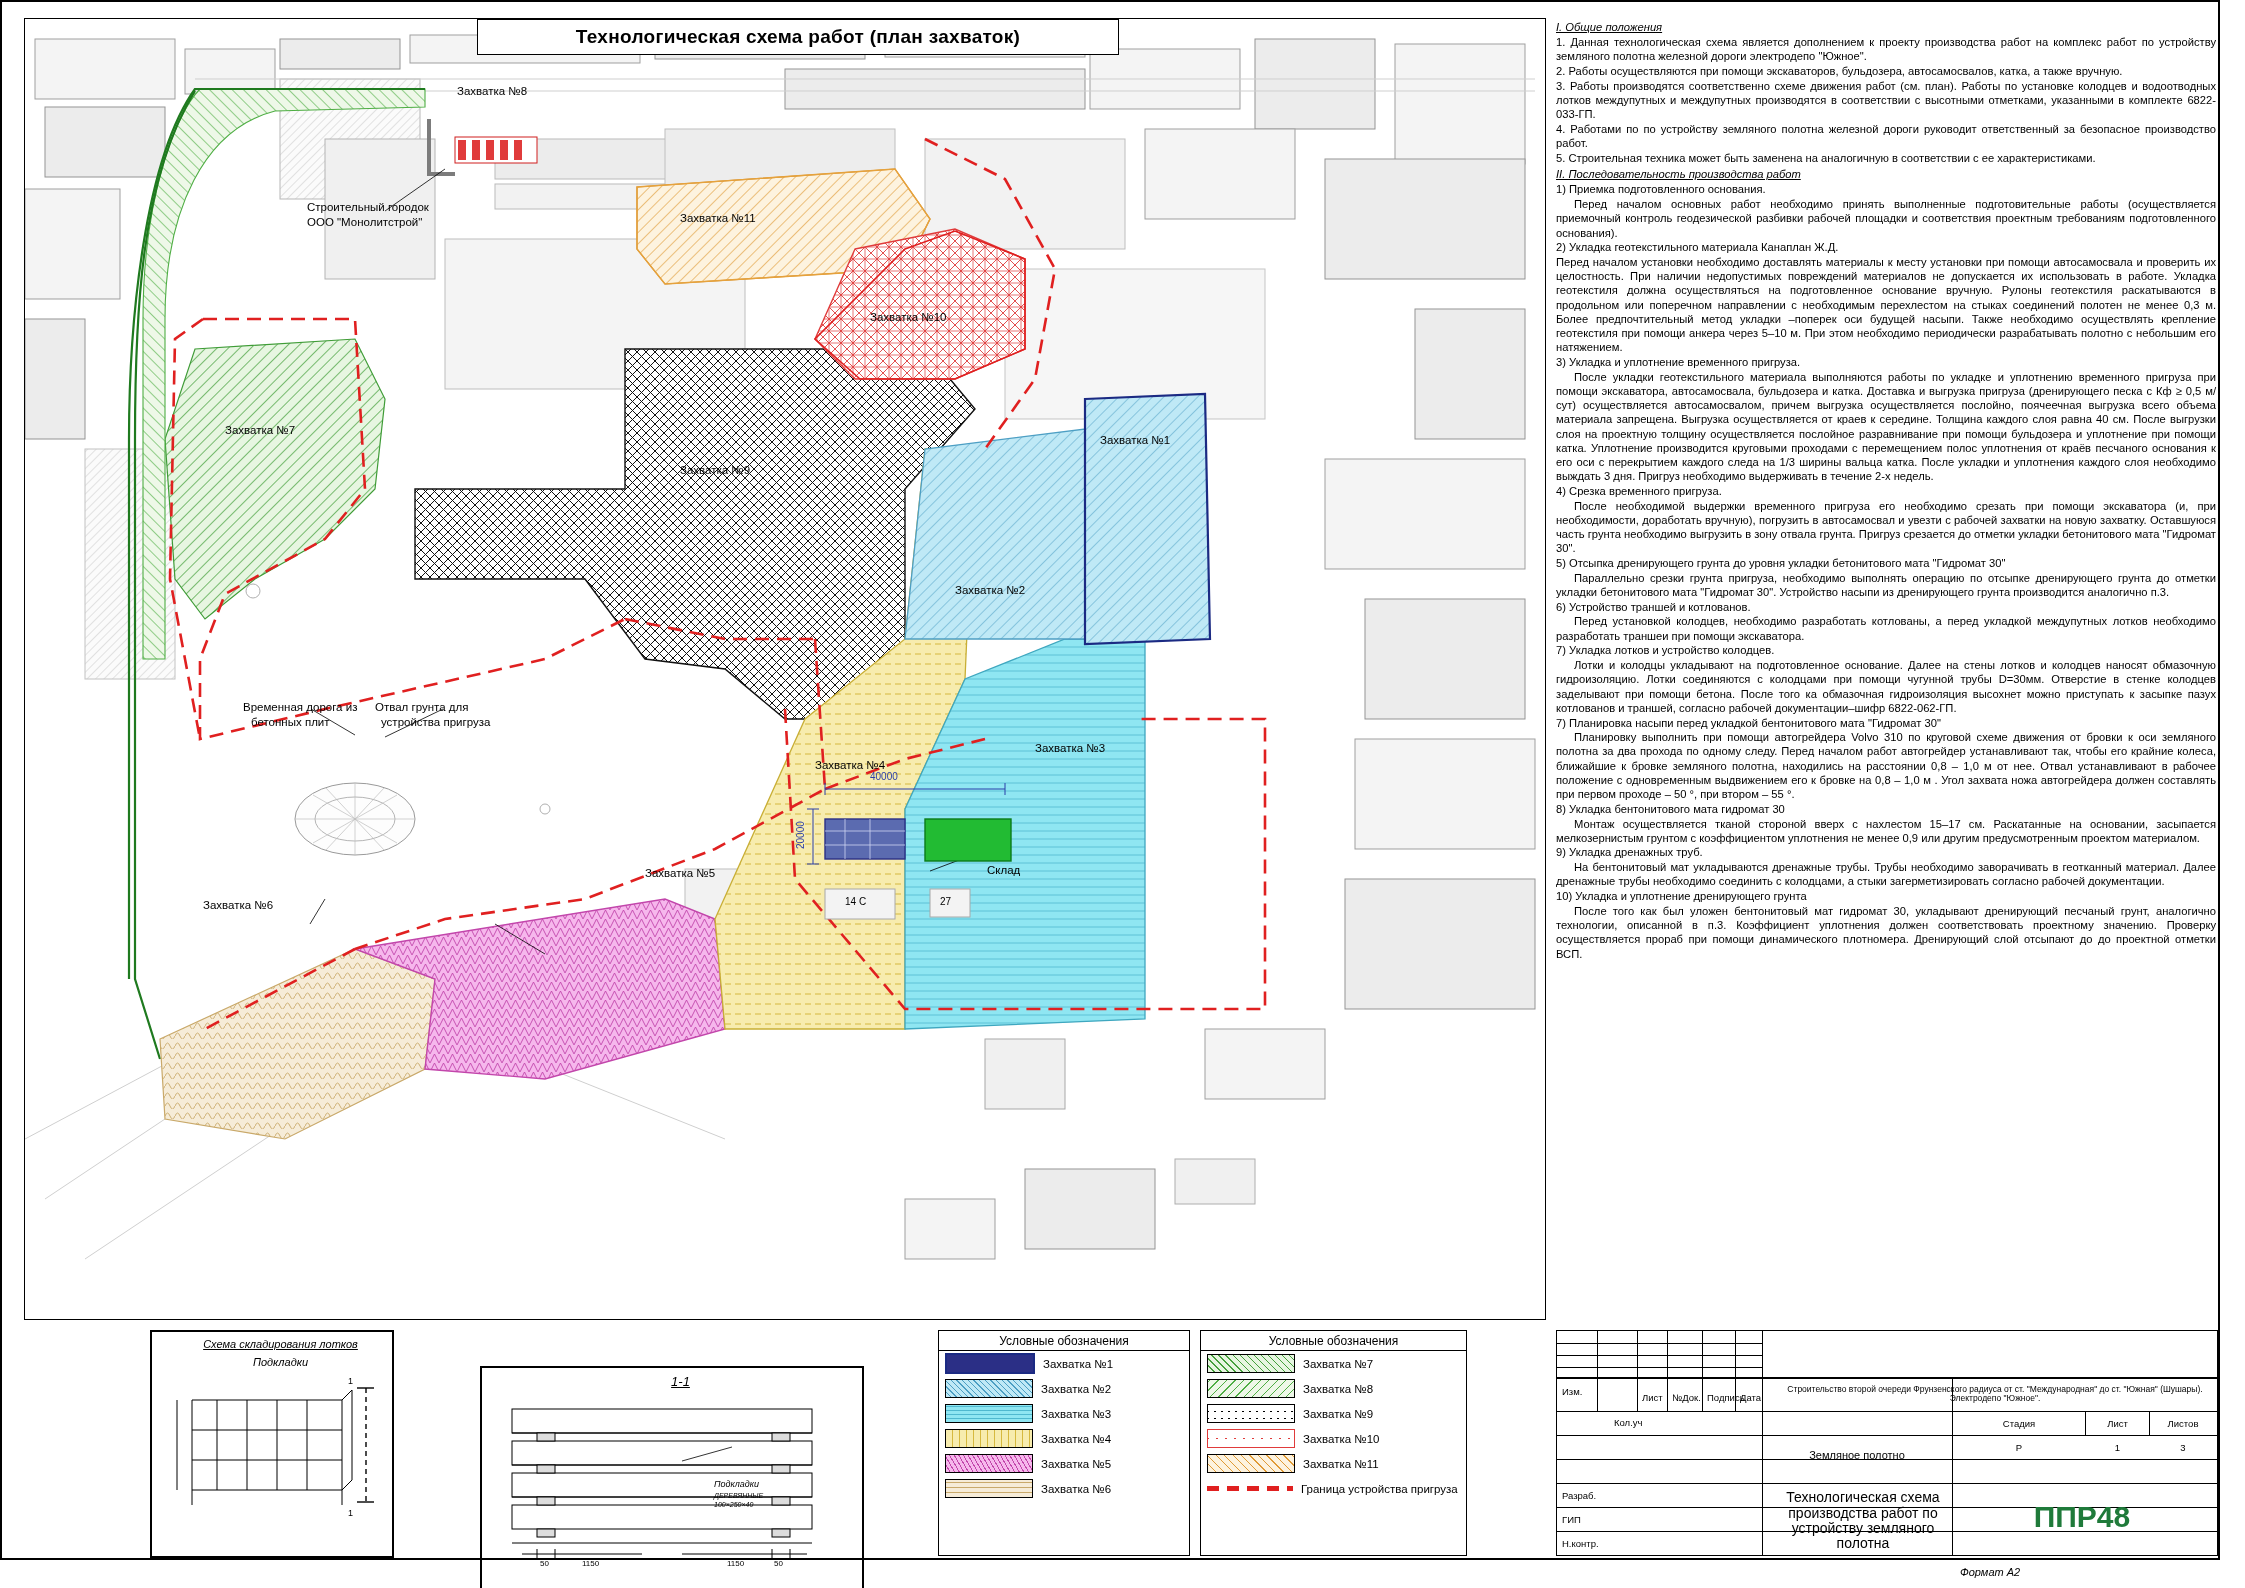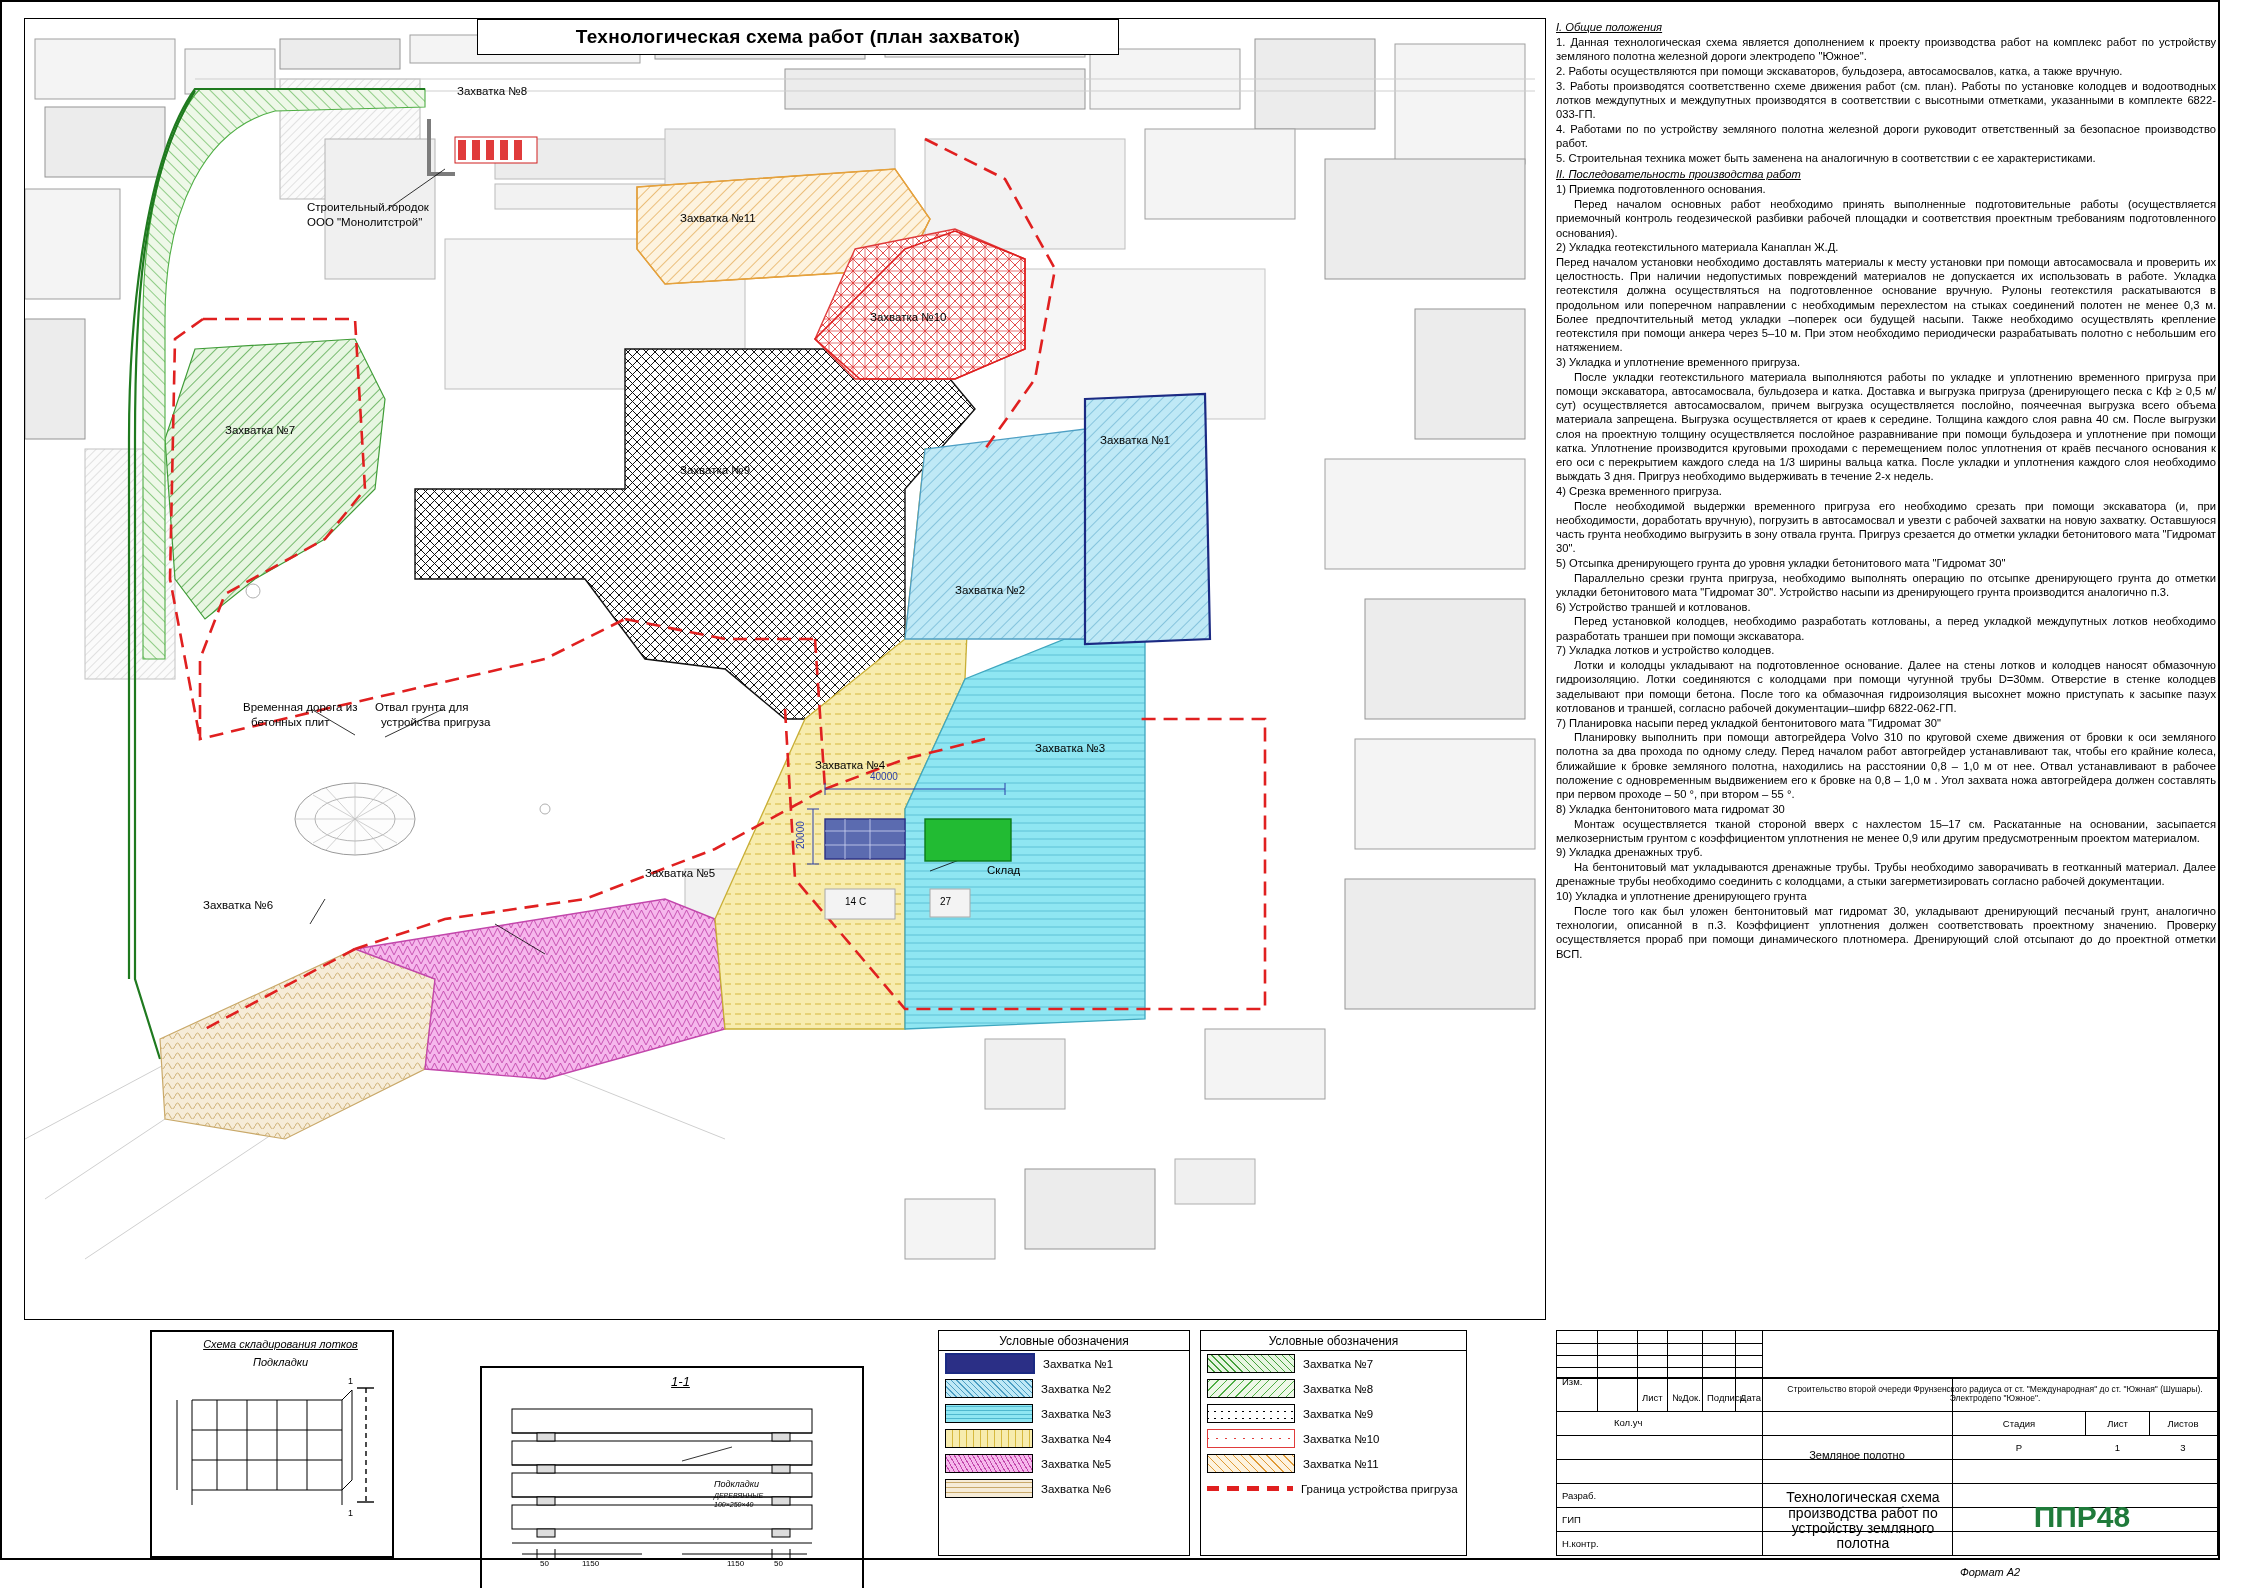--- a/index.html
+++ b/index.html
@@ -453,21 +453,21 @@
     <div class="sline" style="left:0;top:36px;width:205px;height:1px;"></div>
     <div class="sline" style="left:40px;top:0;width:1px;height:46px;"></div>
     <div class="sline" style="left:80px;top:0;width:1px;height:46px;"></div>
     <div class="sline" style="left:110px;top:0;width:1px;height:46px;"></div>
     <div class="sline" style="left:145px;top:0;width:1px;height:46px;"></div>
     <div class="sline" style="left:178px;top:0;width:1px;height:46px;"></div>
 
 
     <div class="scell" style="left:206px;top:48px;width:452px;height:30px;font-size:8.5px;padding:0 6px;">Строительство второй очереди Фрунзенского радиуса от ст. "Международная" до ст. "Южная" (Шушары). Электродепо "Южное".</div>
 
-    <div class="scell l" style="left:2px;top:42px;width:38px;height:18px;">Изм.</div>
+    <div class="scell l" style="left:2px;top:52px;width:38px;height:18px;">Изм.</div>
     <div class="scell l" style="left:54px;top:58px;width:38px;height:18px;margin-top:25px;">Кол.уч</div>
     <div class="scell l" style="left:82px;top:58px;width:28px;height:18px;">Лист</div>
     <div class="scell l" style="left:112px;top:58px;width:33px;height:18px;">№Док.</div>
     <div class="scell l" style="left:147px;top:58px;width:31px;height:18px;">Подпись</div>
     <div class="scell l" style="left:180px;top:58px;width:25px;height:18px;">Дата</div>
 
     <div class="scell" style="left:206px;top:104px;width:188px;height:40px;font-size:11px;">Земляное полотно</div>
     <div class="scell" style="left:206px;top:160px;width:188px;height:60px;font-size:14px;padding:0 6px;">Технологическая схема производства работ по устройству земляного полотна</div>
 
     <div class="scell" style="left:396px;top:82px;width:132px;height:22px;">Стадия</div>

